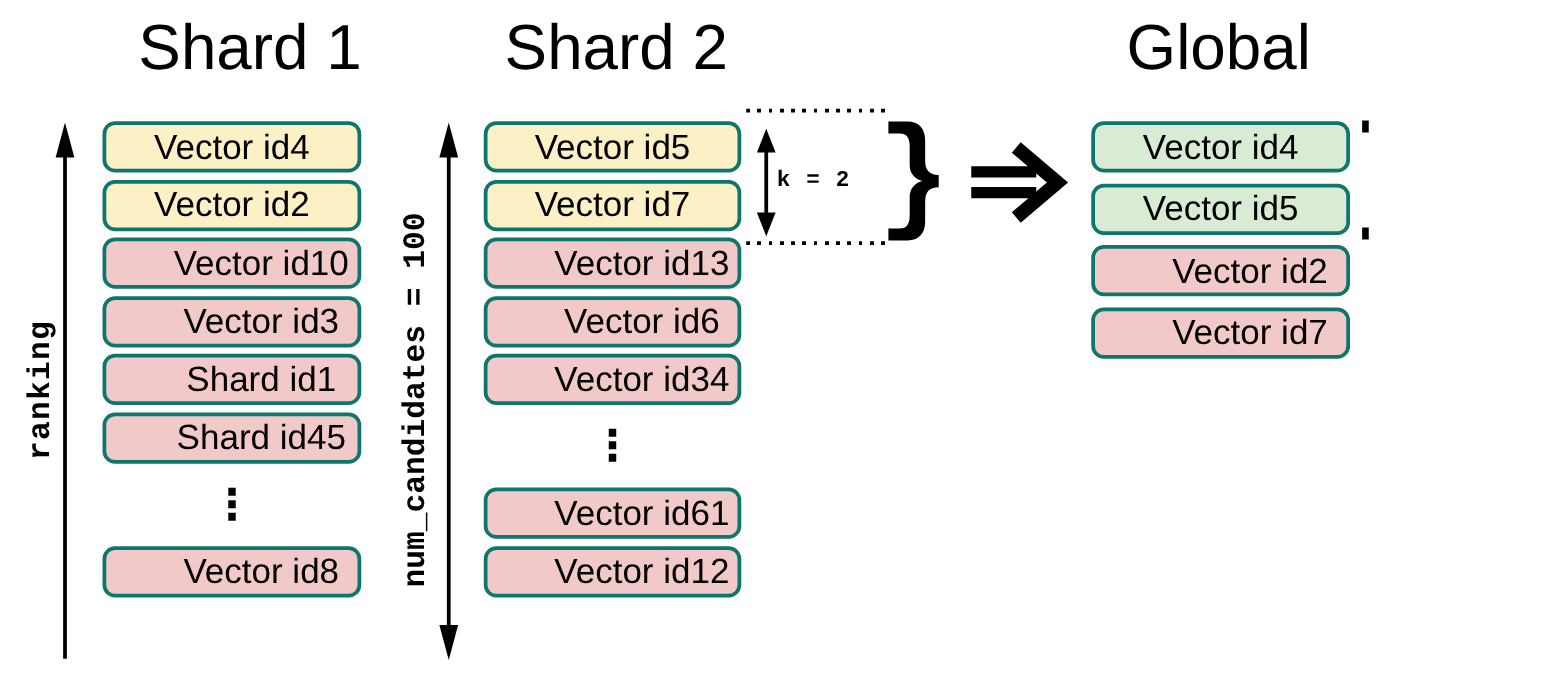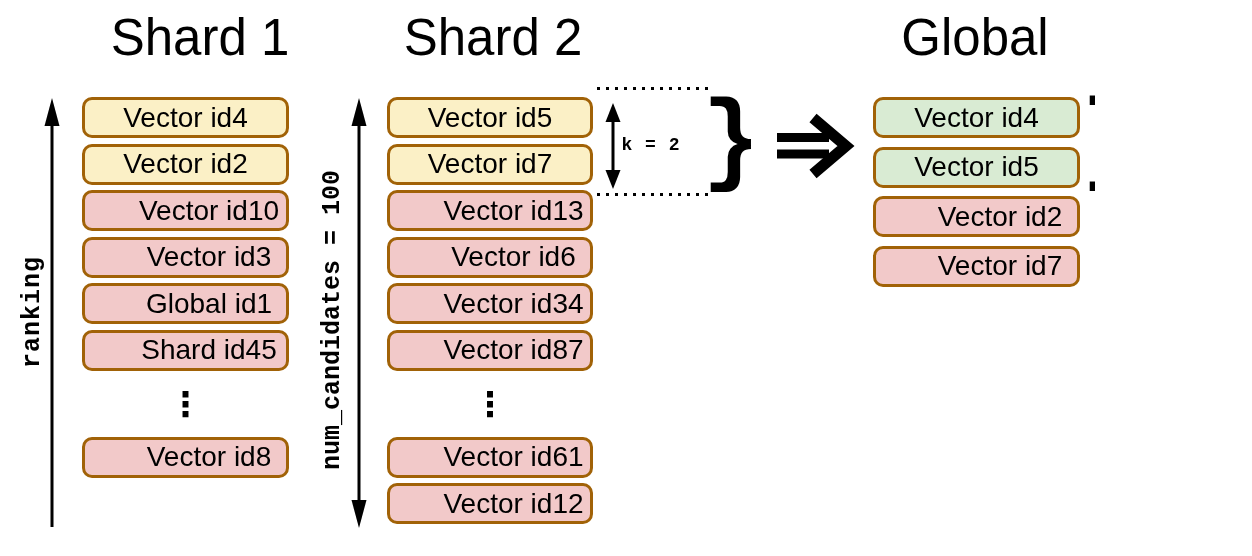--- a/index.html
+++ b/index.html
@@ -8,21 +8,21 @@
     font-family:"Liberation Sans", sans-serif; color:#000; overflow:hidden;
   }
   .col-title {
     position:absolute; top:12px; width:220px; text-align:center;
     font-size:51px; line-height:52px; font-weight:400; white-space:nowrap;
   }
   .stack { position:absolute; top:97px; display:flex; flex-direction:column; }
   .stack.shards { gap:5.5px; }
   .stack.global { gap:8.5px; }
   .vbox {
-    box-sizing:border-box; height:41px; border:3px solid #a16207; border-radius:10px;
+    box-sizing:border-box; height:41px; border:3px solid #0f766e; border-radius:10px;
     display:flex; align-items:center; justify-content:center;
     font-size:28px; line-height:1; white-space:nowrap;
   }
   .tone-topk     { background:#FBF0C6; }
   .tone-cand     { background:#F2C9C9;padding-left:47px; }
   .tone-selected { background:#D9EBD3; }
   .dots-row { height:55px; display:flex; align-items:center; justify-content:center; }
   .vdots { font:bold 34px "DejaVu Sans", sans-serif; line-height:1; }
   .vlabel {
     position:absolute; height:30px; line-height:30px; text-align:center;
@@ -67,35 +67,34 @@
     <polygon points="9,1 1.5,29 16.5,29" fill="#000"></polygon>
     <polygon points="9,431 1.5,403 16.5,403" fill="#000"></polygon>
   </svg>
   <div class="vlabel" style="left:163px; top:305px; width:340px;">num_candidates = 100</div>
 
   <div class="stack shards" style="left:82px; width:207px;">
     <div class="vbox tone-topk">Vector id4</div>
     <div class="vbox tone-topk">Vector id2</div>
     <div class="vbox tone-cand">Vector id10</div>
     <div class="vbox tone-cand">Vector id3</div>
-    <div class="vbox tone-cand">Global id1</div>
+    <div class="vbox tone-cand">Shard id1</div>
     <div class="vbox tone-cand">Shard id45</div>
     <div class="dots-row">
       <span class="vdots">⋮</span>
     </div>
     <div class="vbox tone-cand">Vector id8</div>
   </div>
 
   <div class="stack shards" style="left:387px; width:206px;">
     <div class="vbox tone-topk">Vector id5</div>
     <div class="vbox tone-topk">Vector id7</div>
     <div class="vbox tone-cand">Vector id13</div>
     <div class="vbox tone-cand">Vector id6</div>
     <div class="vbox tone-cand">Vector id34</div>
-    <div class="vbox tone-cand">Vector id87</div>
     <div class="dots-row">
       <span class="vdots">⋮</span>
     </div>
     <div class="vbox tone-cand">Vector id61</div>
     <div class="vbox tone-cand">Vector id12</div>
   </div>
 
   <div class="dotline" style="left:597px; top:87px;"></div>
   <div class="dotline" style="left:597px; top:193px;"></div>
 

